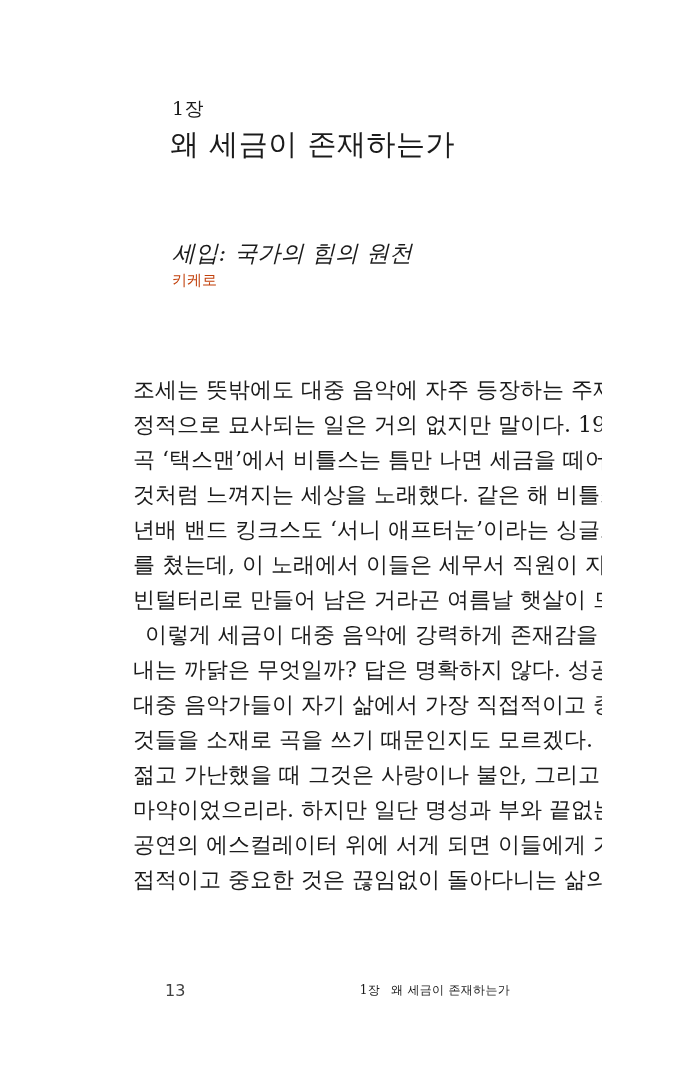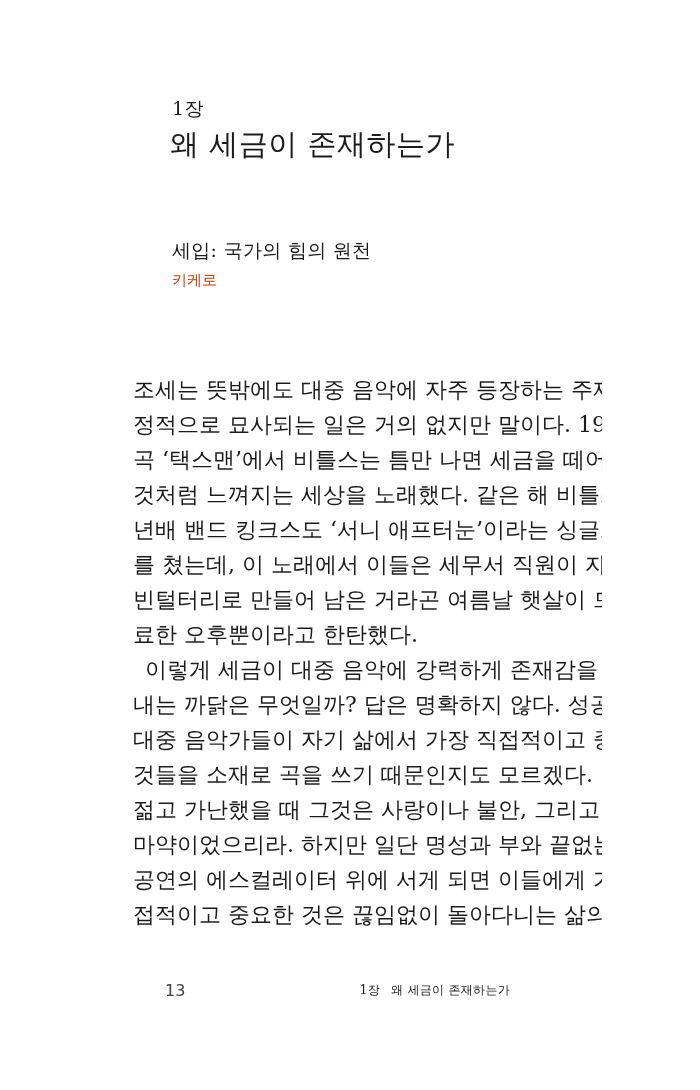--- a/index.html
+++ b/index.html
@@ -37,24 +37,25 @@
     font-size: 29px;
     font-weight: normal;
     line-height: 1.2;
     letter-spacing: 0.5px;
     white-space: nowrap;
   }
   .epigraph-text {
     position: absolute;
     left: 172px;
     top: 239px;
-    font-size: 19px;
+    font-size: 23px;
     line-height: 1.25;
     letter-spacing: 0.3px;
     white-space: nowrap;
+    font-style: italic;
   }
   .epigraph-author {
     position: absolute;
     left: 172px;
     top: 271px;
     font-size: 15px;
     line-height: 1.2;
     font-family: "DejaVu Sans", "Liberation Sans", sans-serif;
     color: #c2410c;
   }
@@ -118,21 +119,20 @@
 
   <div class="body-text">
       <div class="paragraph">
         <div class="line">조세는 뜻밖에도 대중 음악에 자주 등장하는 주제다. 긍</div>
         <div class="line">정적으로 묘사되는 일은 거의 없지만 말이다. 1966년</div>
         <div class="line">곡 ‘택스맨’에서 비틀스는 틈만 나면 세금을 떼어 가는</div>
         <div class="line">것처럼 느껴지는 세상을 노래했다. 같은 해 비틀스의 동</div>
         <div class="line">년배 밴드 킹크스도 ‘서니 애프터눈’이라는 싱글로 히트</div>
         <div class="line">를 쳤는데, 이 노래에서 이들은 세무서 직원이 자기네를</div>
         <div class="line">빈털터리로 만들어 남은 거라곤 여름날 햇살이 드는 무</div>
-        <div class="line last">료한 오후뿐이라고 한탄했다.</div>
       </div>
       <div class="paragraph">
         <div class="line indent">이렇게 세금이 대중 음악에 강력하게 존재감을 드러</div>
         <div class="line">내는 까닭은 무엇일까? 답은 명확하지 않다. 성공적인</div>
         <div class="line">대중 음악가들이 자기 삶에서 가장 직접적이고 중요한</div>
         <div class="line">것들을 소재로 곡을 쓰기 때문인지도 모르겠다. 이들이</div>
         <div class="line">젊고 가난했을 때 그것은 사랑이나 불안, 그리고 어쩌면</div>
         <div class="line">마약이었으리라. 하지만 일단 명성과 부와 끝없는 순회</div>
         <div class="line">공연의 에스컬레이터 위에 서게 되면 이들에게 가장 직</div>
         <div class="line last">접적이고 중요한 것은 끊임없이 돌아다니는 삶의 고단</div>

